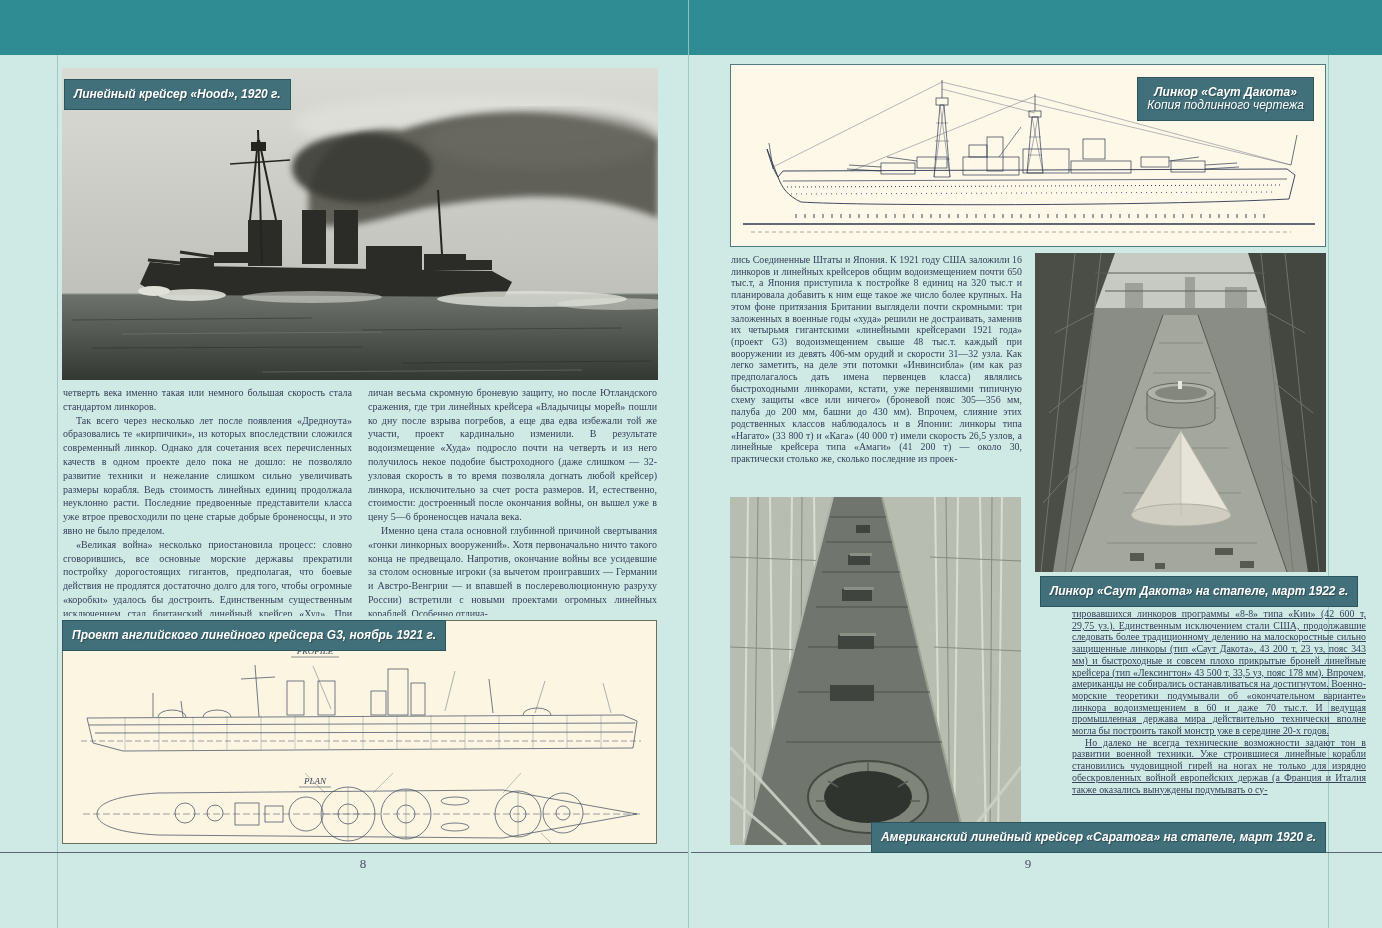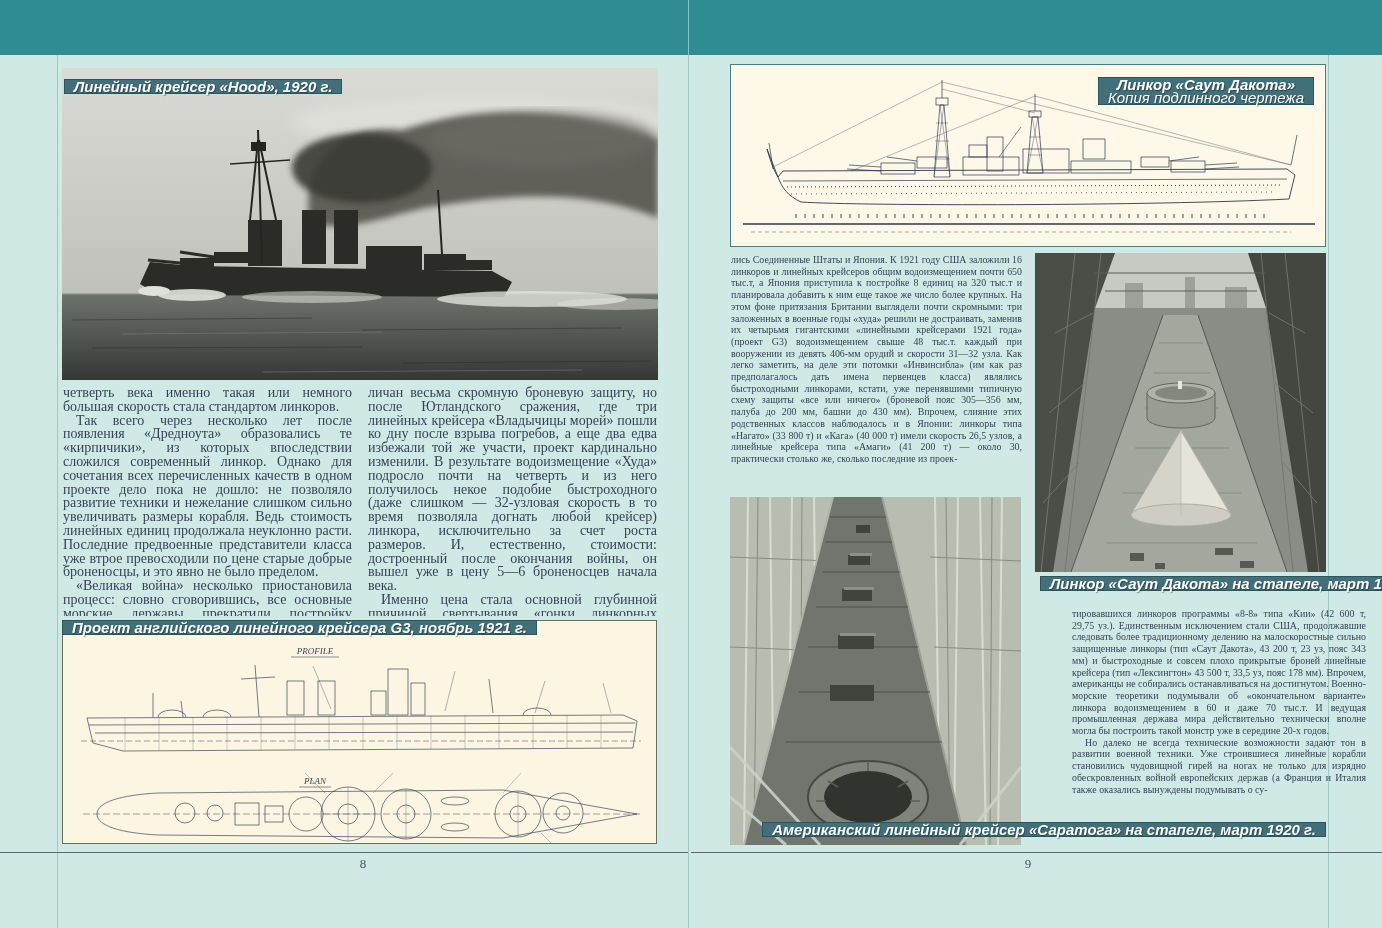--- a/index.html
+++ b/index.html
@@ -7,27 +7,27 @@
         font-family:"Liberation Serif",serif;background:#cfe9e5;}
   .band{position:absolute;left:0;top:0;width:1382px;height:55px;background:#2f8c92;}
   .vline{position:absolute;width:1px;background:#a3c7c2;}
   .vline-band{position:absolute;width:1px;background:rgba(255,255,255,.45);}
   .hrule{position:absolute;height:1px;background:#5a6673;}
   .photo{position:absolute;overflow:hidden;background:#9a9e96;}
   .drawbox{position:absolute;background:#fbf5e1;border:1px solid #6a705f;overflow:hidden;}
   .drawbox.teal{border:1px solid #4d7c85;background:#fdf8e8;}
   .cap{position:absolute;background:#41707b;border:1px solid #2b5660;color:#ffffff;
        font-family:"Liberation Sans",sans-serif;font-style:italic;font-weight:bold;
-       font-size:15px;line-height:13px;padding:0 9px;white-space:nowrap;
+       font-size:12px;line-height:13px;padding:8px 9px;white-space:nowrap;
        text-shadow:1px 1px 1px rgba(0,0,0,.35);z-index:5;}
   .cap .l2{font-weight:normal;display:block;}
   .col{position:absolute;text-align:justify;color:#35425a;overflow:hidden;}
   .col p{margin:0;}
   .col p.ind{text-indent:13px;}
-  .lcol{font-size:14px;line-height:13.8px;width:289px;height:230px;}
+  .lcol{font-size:10px;line-height:13.8px;width:289px;height:230px;}
   .rcol{font-size:9.9px;line-height:11.7px;}
   .pagenum{position:absolute;top:856px;width:44px;text-align:center;
            font-family:"Liberation Serif",serif;font-size:13px;color:#46525f;}
   svg{display:block;}
 </style>
 </head>
 <body>
 
 <div id="root">
 
@@ -328,21 +328,21 @@
           <rect x="180" y="295" width="18" height="7"></rect>
         <rect x="120" y="310" width="10" height="6"></rect>
           <rect x="205" y="308" width="14" height="7"></rect>
       </g>
     </svg>
   </div>
   <div class="cap" style="left:1040px;top:576px;">
     <span>Линкор «Саут Дакота» на стапеле, март 1922 г.</span>
   </div>
 
-  <div class="col rcol" style="left:1072px;top:608px;width:294px;height:238px;">
+  <div class="col rcol" style="left:1072px;top:608px;width:294px;height:238px;text-decoration:underline;">
     <p>тировавшихся линкоров программы «8-8» типа «Кии» (42 600 т, 29,75 уз.). Единственным исключением стали США, продолжавшие следовать более традиционному делению на малоскоростные сильно защищенные линкоры (тип «Саут Дакота», 43 200 т, 23 уз, пояс 343 мм) и быстроходные и совсем плохо прикрытые броней линейные крейсера (тип «Лексингтон» 43 500 т, 33,5 уз, пояс 178 мм). Впрочем, американцы не собирались останавливаться на достигнутом. Военно-морские теоретики подумывали об «окончательном варианте» линкора водоизмещением в 60 и даже 70 тыс.т. И ведущая промышленная держава мира действительно технически вполне могла бы построить такой монстр уже в середине 20-х годов.</p>
     <p class="ind">Но далеко не всегда технические возможности задают тон в развитии военной техники. Уже строившиеся линейные корабли становились чудовищной гирей на ногах не только для изрядно обескровленных войной европейских держав (а Франция и Италия также оказались вынуждены подумывать о су-</p>
   </div>
 
   <div class="photo" style="left:730px;top:497px;width:291px;height:348px;">
     <svg width="291" height="348" viewBox="0 0 291 348">
       <rect x="0" y="0" width="291" height="348" fill="#b7bdb1"></rect>
       <g stroke="#dfe3d7" stroke-width="2" opacity="0.85">
         <line x1="18" y1="0" x2="14" y2="348"></line>
           <line x1="40" y1="0" x2="44" y2="348"></line>

